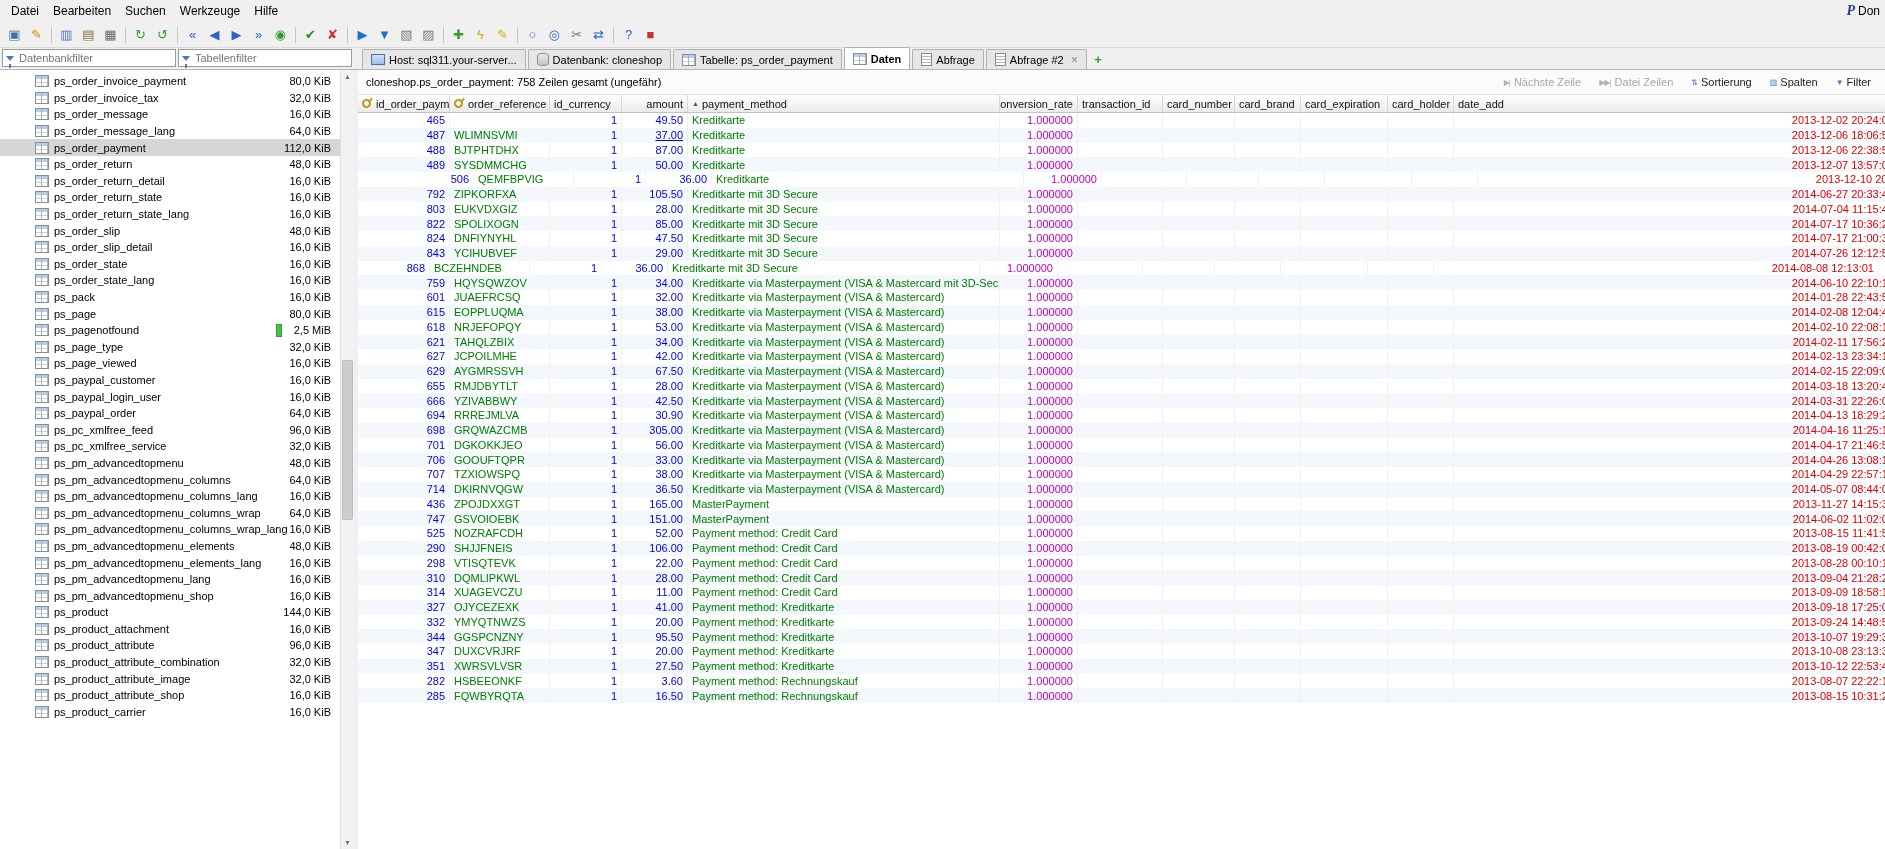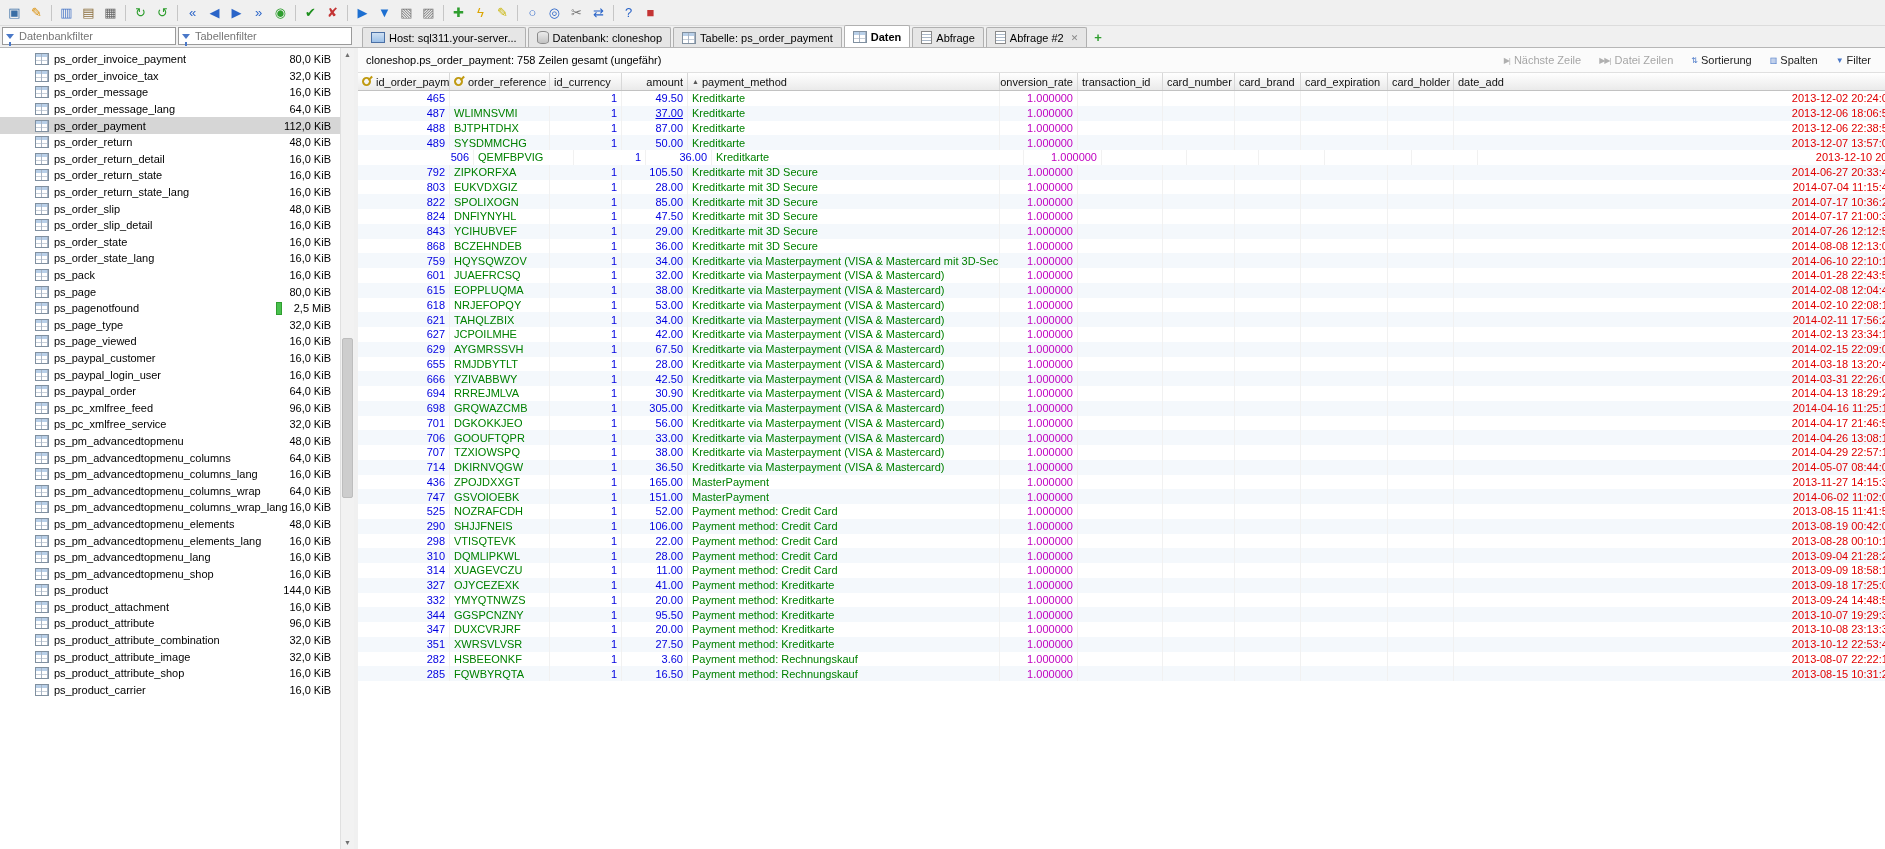--- a/index.html
+++ b/index.html
@@ -84,20 +84,27 @@
   .c-num{color:#0000e0;}
   .c-str{color:#008000;}
   .c-real{color:#c000c0;}
   .c-dt{color:#e00000;}
 </style>
 </head>
 <body>
 
 <div class="app">
 
+  <div class="menubar">
+    <span id="menu-items"><span class="menu-item">Datei</span><span class="menu-item">Bearbeiten</span><span class="menu-item">Suchen</span><span class="menu-item">Werkzeuge</span><span class="menu-item">Hilfe</span></span>
+    <span class="donate">
+      <span class="pp">P</span>
+      <span>Don</span>
+    </span>
+  </div>
 
   <div class="toolbar" id="toolbar">
       <span class="tbtn" style="color: rgb(58, 110, 165);">▣</span>
       <span class="tbtn" style="color: rgb(217, 140, 0);">✎</span>
       <span class="tb-sep"></span>
       <span class="tbtn" style="color: rgb(74, 120, 200);">▥</span>
       <span class="tbtn" style="color: rgb(138, 109, 59);">▤</span>
       <span class="tbtn" style="color: rgb(102, 102, 102);">▦</span>
       <span class="tb-sep"></span>
       <span class="tbtn" style="color: rgb(47, 158, 47);">↻</span>
@@ -580,21 +587,21 @@
             <div class="cell c-str" style="width: 312px;">Kreditkarte mit 3D Secure</div>
             <div class="cell c-real ar" style="width: 78px;">1.000000</div>
             <div class="cell " style="width: 85px;"></div>
             <div class="cell " style="width: 72px;"></div>
             <div class="cell " style="width: 66px;"></div>
             <div class="cell " style="width: 87px;"></div>
             <div class="cell " style="width: 66px;"></div>
             <div class="cell c-dt ar" style="width: 445px;">2014-07-26 12:12:54</div>
           </div>
           <div class="row">
-            <div class="cell c-num ar" style="width: 92px;">868</div>
+            <div class="cell c-num ar" style="width: 72px;">868</div>
             <div class="cell c-str" style="width: 100px;">BCZEHNDEB</div>
             <div class="cell c-num ar" style="width: 72px;">1</div>
             <div class="cell c-num ar" style="width: 66px;">36.00</div>
             <div class="cell c-str" style="width: 312px;">Kreditkarte mit 3D Secure</div>
             <div class="cell c-real ar" style="width: 78px;">1.000000</div>
             <div class="cell " style="width: 85px;"></div>
             <div class="cell " style="width: 72px;"></div>
             <div class="cell " style="width: 66px;"></div>
             <div class="cell " style="width: 87px;"></div>
             <div class="cell " style="width: 66px;"></div>

